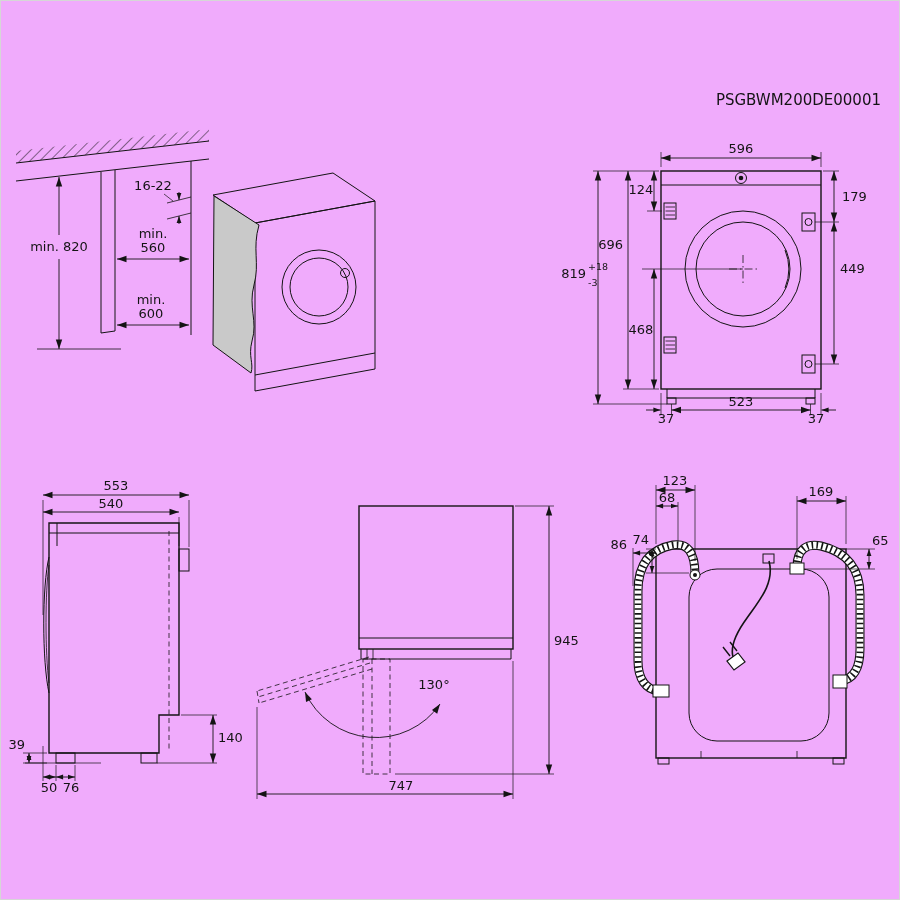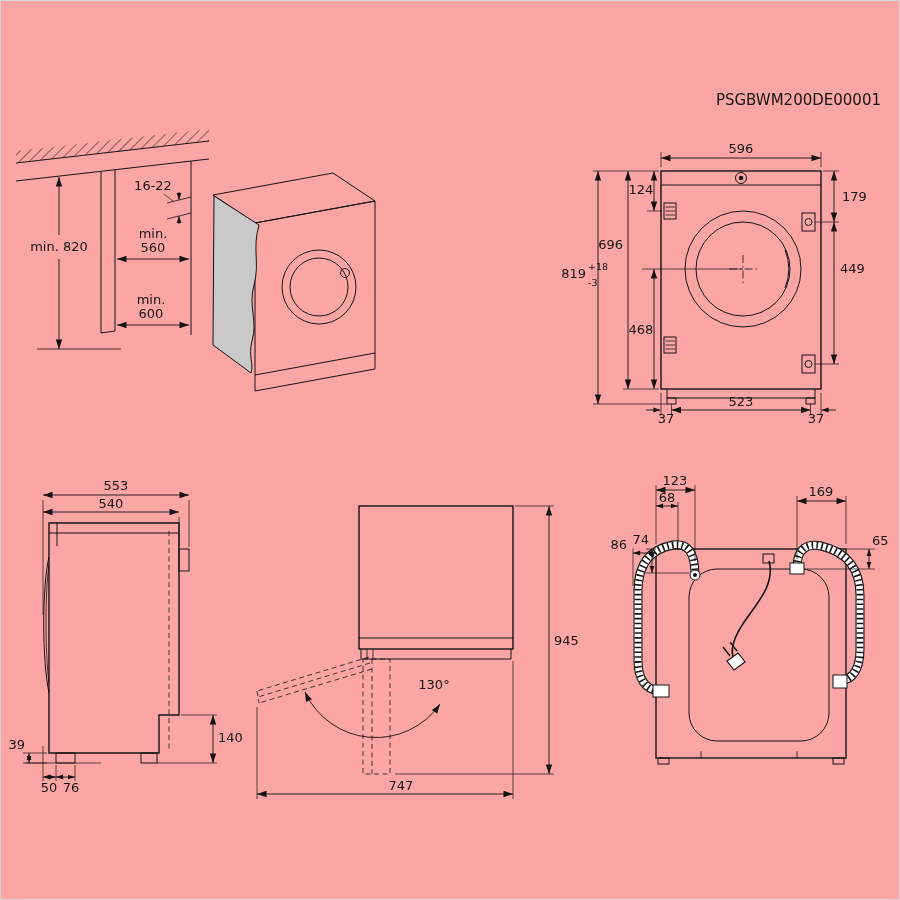--- a/index.html
+++ b/index.html
@@ -1,16 +1,16 @@
 <!DOCTYPE html>
 <html><head>
 <meta charset="utf-8">
 <style>
   html,body{margin:0;padding:0;background:#fff;}
-  .canvas{position:relative;width:898px;height:898px;border:1px solid #d6d6d6;background:#fca5a5;
+  .canvas{position:relative;width:898px;height:898px;border:1px solid #d6d6d6;background:#f0abfc;
           font-family:"DejaVu Sans","Liberation Sans",sans-serif;overflow:hidden;}
   svg{display:block;}
   svg text{font-family:"DejaVu Sans","Liberation Sans",sans-serif;font-size:13px;fill:#141414;}
   svg text.code{font-size:15px;}
   svg text.sm{font-size:9.5px;}
   .ol{fill:none;stroke:#141414;stroke-width:1.4;}
   .th{fill:none;stroke:#141414;stroke-width:1;}
   .t8{fill:none;stroke:#141414;stroke-width:0.8;}
   .dim{fill:none;stroke:#141414;stroke-width:0.9;}
   .ext{fill:none;stroke:#141414;stroke-width:0.7;}

